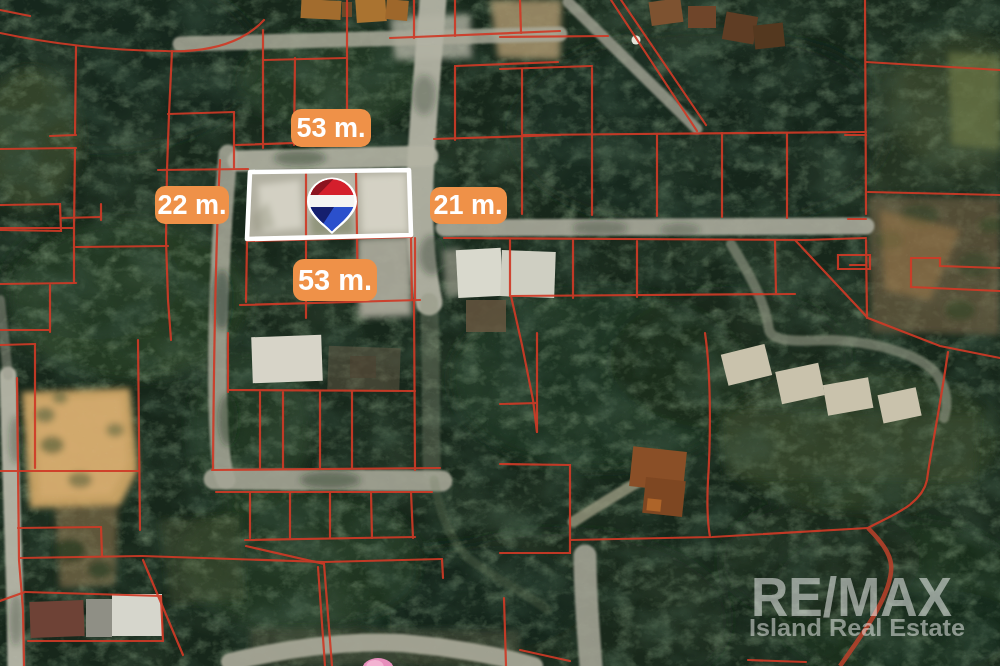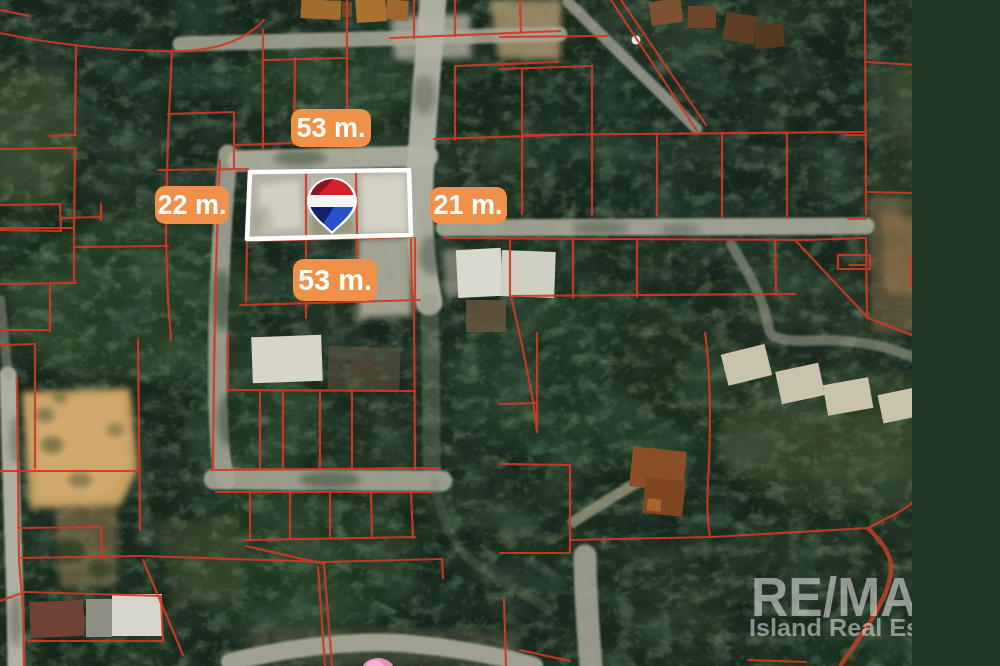--- a/index.html
+++ b/index.html
@@ -1,17 +1,17 @@
 <!DOCTYPE html>
 <html><head>
 <meta charset="utf-8">
 <style>
 html,body{margin:0;padding:0;background:#223826;}
 *{font-family:"Liberation Sans",sans-serif;}
-#wrap{width:912px;height:666px;overflow:hidden;position:relative;}
+#wrap{width:1000px;height:666px;overflow:hidden;position:relative;}
 </style>
 </head>
 <body>
 <div id="wrap">
 <svg width="1000" height="666" viewBox="0 0 1000 666" xmlns="http://www.w3.org/2000/svg">
 <defs>
 <filter id="b6" x="-40%" y="-40%" width="180%" height="180%">
           <feGaussianBlur stdDeviation="6"></feGaussianBlur>
         </filter>
 <filter id="b3" x="-40%" y="-40%" width="180%" height="180%">

